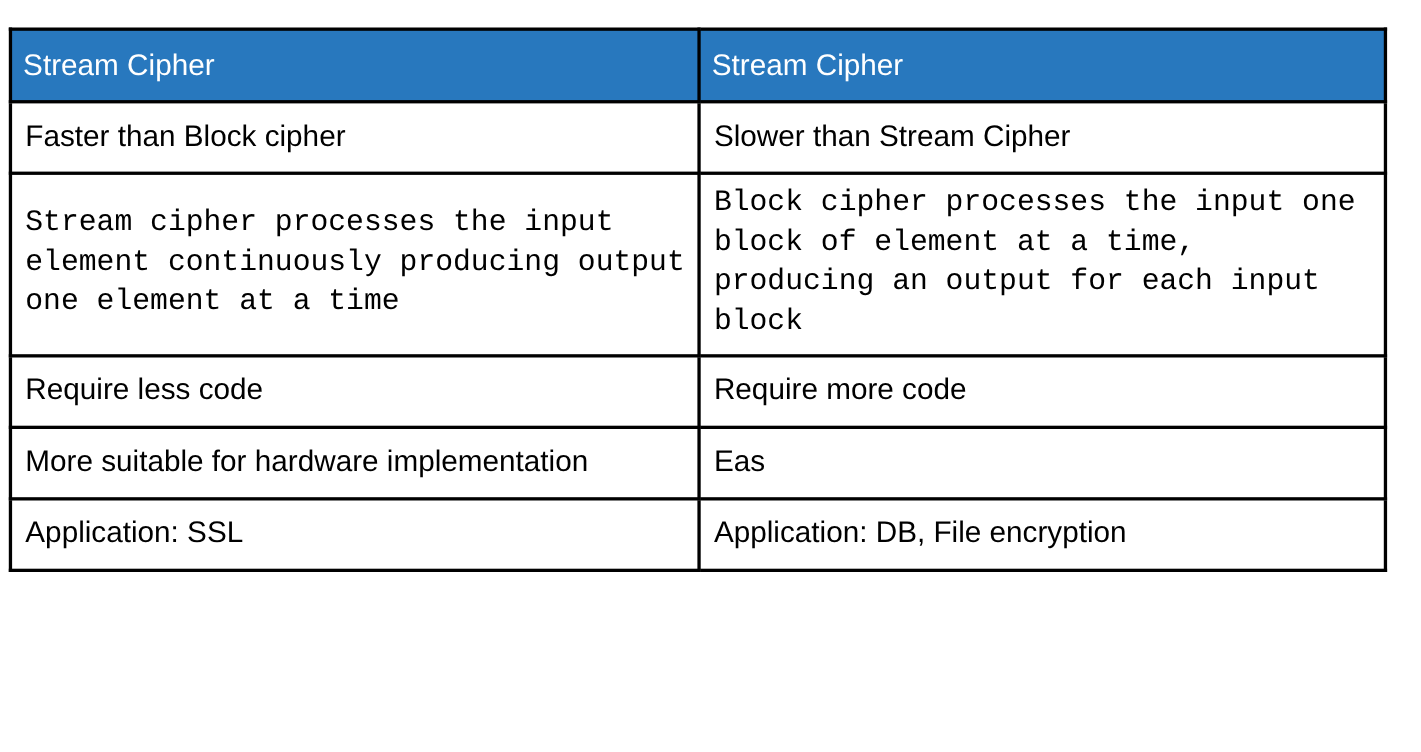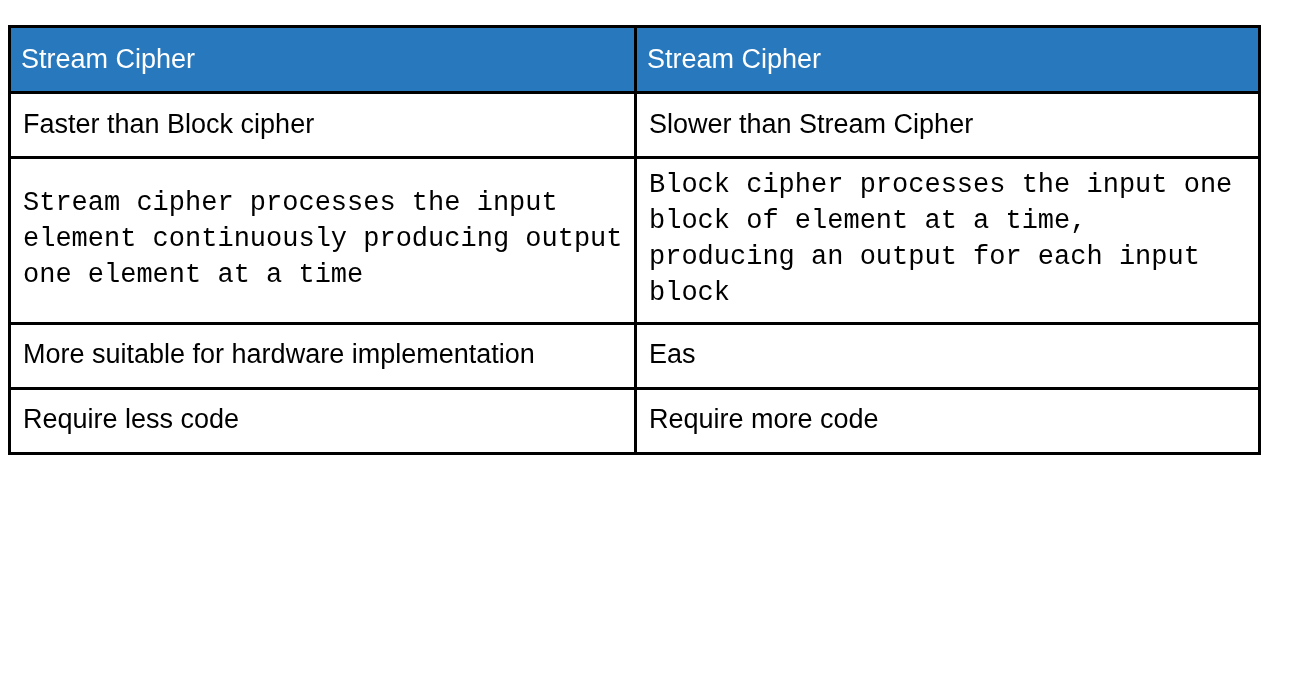--- a/index.html
+++ b/index.html
@@ -92,27 +92,31 @@
         <td>Faster than Block cipher</td>
         <td>Slower than Stream Cipher</td>
       </tr>
 
       <tr class="row-h3">
         <td>Stream cipher processes the input element continuously producing output one element at a time</td>
         <td>Block cipher processes the input one block of element at a time, producing an output for each input block</td>
       </tr>
 
       <tr class="row-h2">
+        <td>Require less code</td>
+        <td>Require more code</td>
+      </tr>
+
+      <tr class="row-h2">
         <td>More suitable for hardware implementation</td>
         <td>Eas</td>
       </tr>
 
+
       <tr class="row-h2">
-        <td>Require less code</td>
-        <td>Require more code</td>
+        <td>Application: SSL</td>
+        <td>Application: DB, File encryption</td>
       </tr>
-
-
 
     </tbody>
   </table>
 
 </div>
 
 </body></html>

